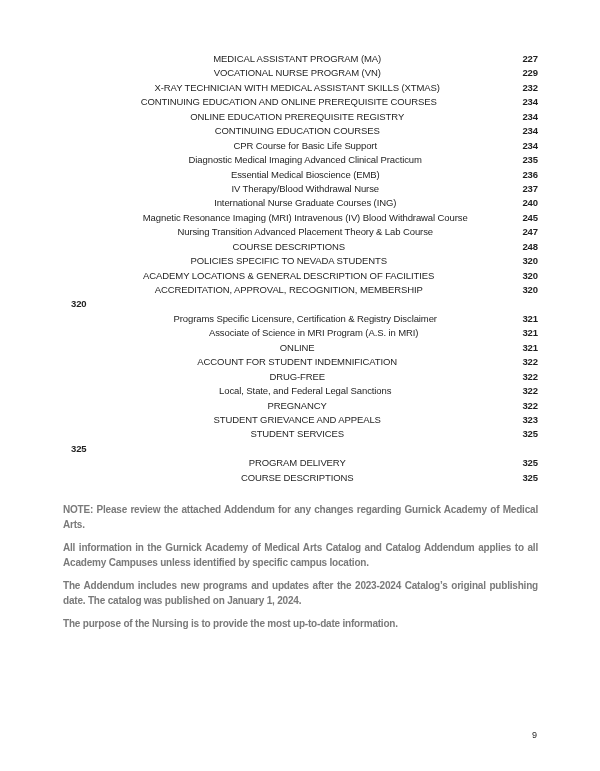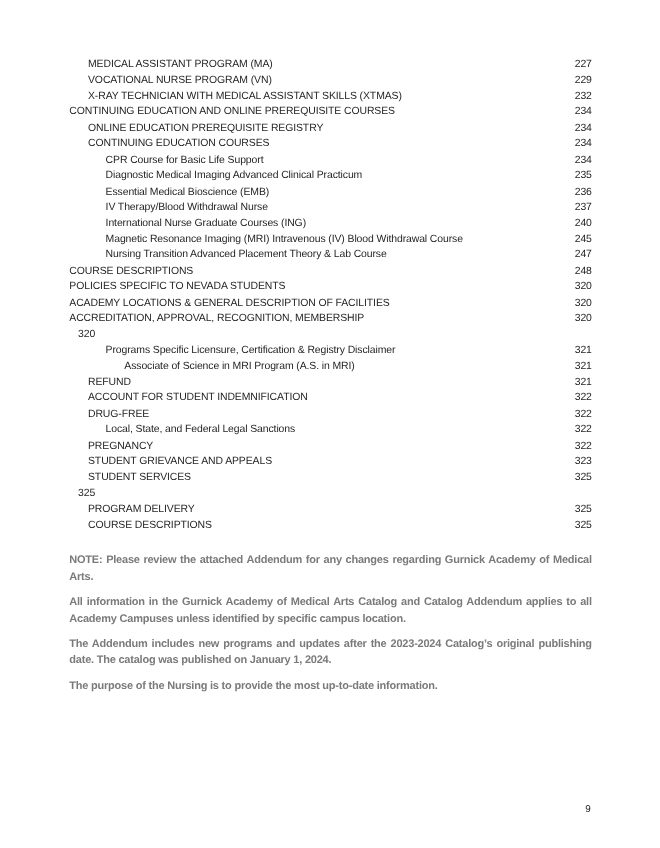--- a/index.html
+++ b/index.html
@@ -26,22 +26,22 @@
     display: flex;
     justify-content: space-between;
     align-items: baseline;
     height: 14.45px;
     font-size: 9.5px;
     letter-spacing: -0.1px;
     color: #1f1f1f;
     cursor: pointer;
     white-space: nowrap;
   }
-  .toc-label { flex: 1 1 auto; overflow: hidden; }
-  .toc-page { flex: 0 0 auto; padding-left: 8px; }
+  .toc-label { flex: 1 1 auto; overflow: hidden; text-align: center; }
+  .toc-page { flex: 0 0 auto; padding-left: 8px; font-weight: bold; }
   .lvl-0 .toc-label { padding-left: 0; }
   .lvl-1 .toc-label { padding-left: 17px; }
   .lvl-2 .toc-label { padding-left: 33px; }
   .lvl-3 .toc-label { padding-left: 50px; }
   
   .notes {
     position: absolute;
     top: 503px;
     left: 63px;
     width: 475px;
@@ -162,21 +162,21 @@
     <span class="toc-label">Programs Specific Licensure, Certification &amp; Registry Disclaimer</span>
     <span class="toc-page">321</span>
   </div>
 
   <div class="toc-row lvl-3">
     <span class="toc-label">Associate of Science in MRI Program (A.S. in MRI)</span>
     <span class="toc-page">321</span>
   </div>
 
   <div class="toc-row lvl-1">
-    <span class="toc-label">REFUND</span>
+    <span class="toc-label">ONLINE</span>
     <span class="toc-page">321</span>
   </div>
 
   <div class="toc-row lvl-1">
     <span class="toc-label">ACCOUNT FOR STUDENT INDEMNIFICATION</span>
     <span class="toc-page">322</span>
   </div>
 
   <div class="toc-row lvl-1">
     <span class="toc-label">DRUG-FREE</span>

